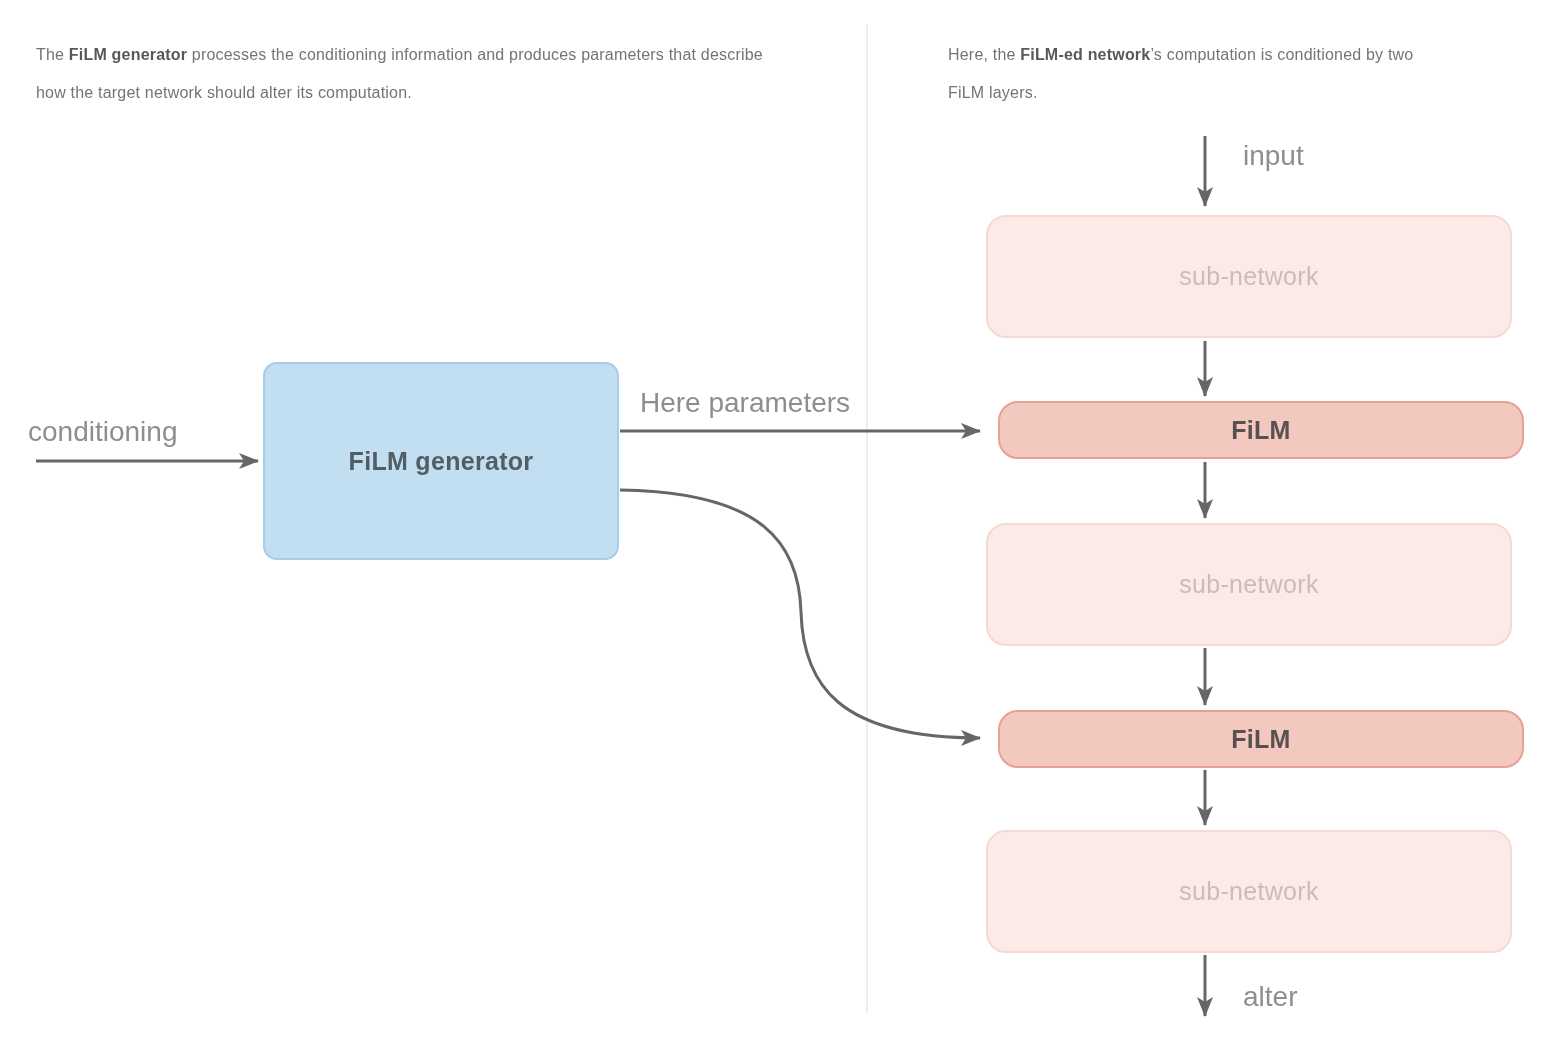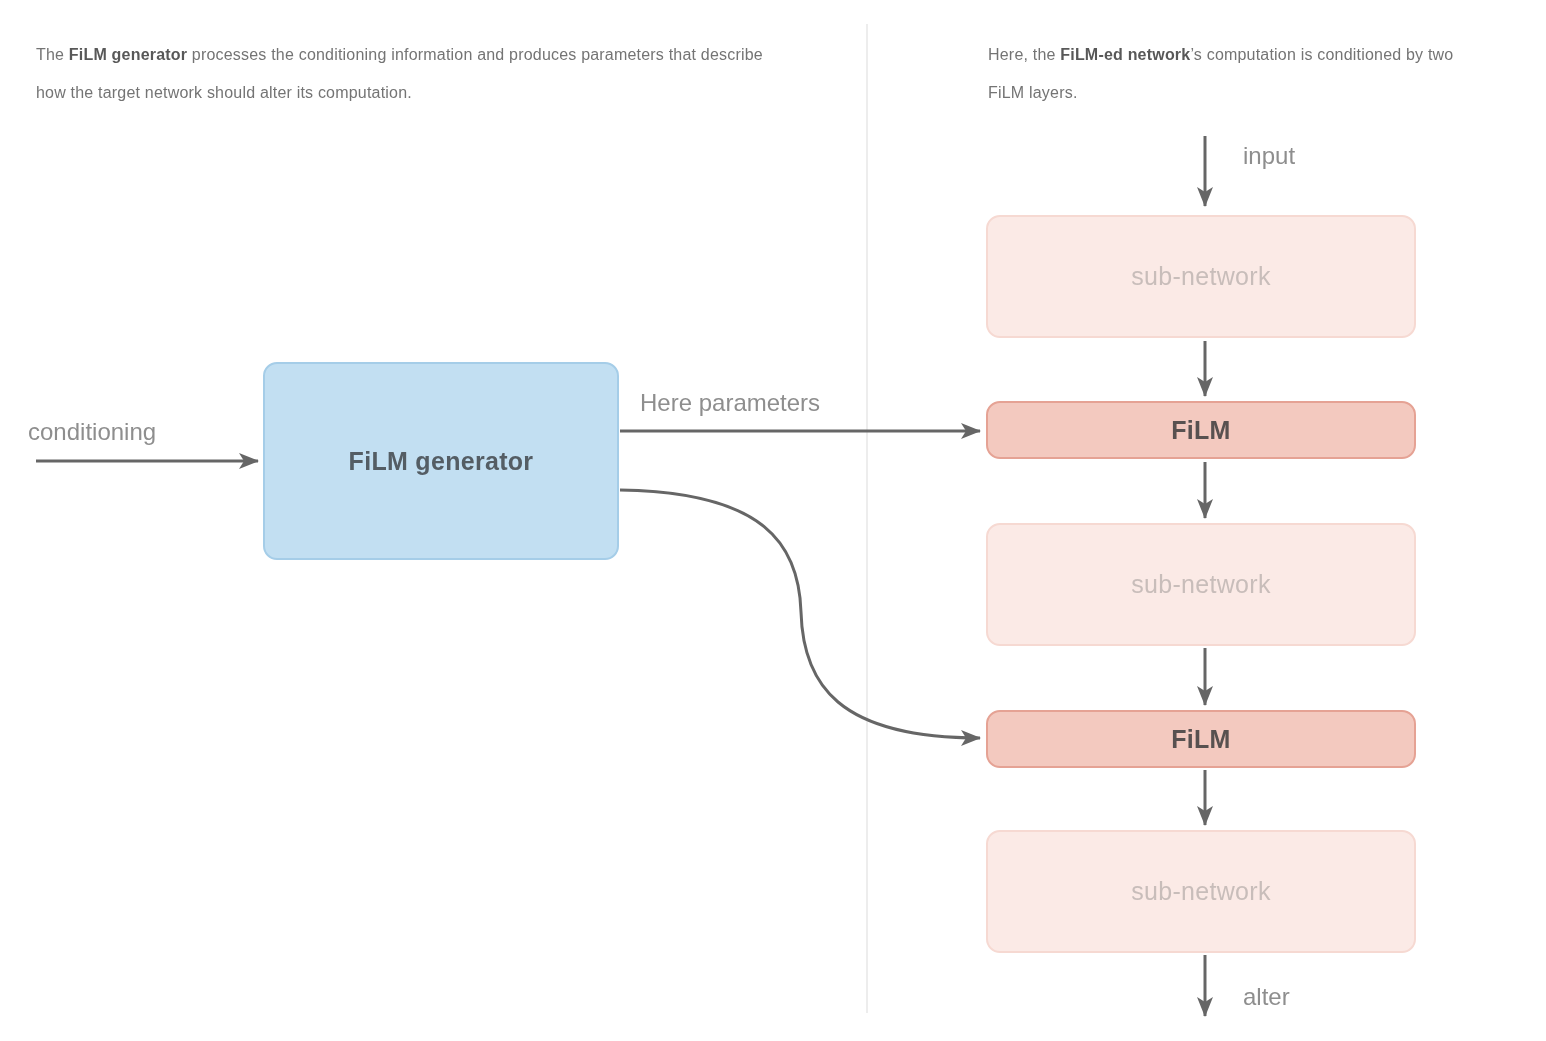--- a/index.html
+++ b/index.html
@@ -6,46 +6,46 @@
   #canvas{
     position:relative;width:1546px;height:1041px;overflow:hidden;background:#ffffff;
     font-family:"Liberation Sans", sans-serif;
   }
   .para{
     position:absolute;top:20px;font-size:16px;line-height:38px;color:#747474;
     letter-spacing:0.2px;
   }
   .para b{color:#585858;font-weight:bold;}
   #para-left{left:36px;width:740px;}
-  #para-right{left:948px;width:500px;margin-left:40px;}
-  .lbl{position:absolute;font-size:24px;color:#8e8e8e;line-height:28px;white-space:nowrap;}
+  #para-right{left:948px;width:500px;}
+  .lbl{position:absolute;font-size:28px;color:#8e8e8e;line-height:28px;white-space:nowrap;}
   #lbl-conditioning{left:28px;top:418px;}
   #lbl-film-params{left:640px;top:389px;}
   #lbl-input{left:1243px;top:142px;}
   #lbl-output{left:1243px;top:983px;}
   #divider{
     position:absolute;left:866px;top:24px;width:2px;height:989px;background:#ededed;
   }
   #generator-box{
     position:absolute;left:263px;top:362px;width:356px;height:198px;
     background:#c2dff2;border:2px solid #a5cde8;border-radius:14px;
     display:flex;align-items:center;justify-content:center;box-sizing:border-box;
     font-size:25px;font-weight:bold;color:#545d64;letter-spacing:0.3px;
   }
   .node{
-    position:absolute;left:986px;width:430px;box-sizing:border-box;border-radius:14px;
+    position:absolute;left:986px;width:526px;box-sizing:border-box;border-radius:20px;
     display:flex;align-items:center;justify-content:center;
     font-size:25px;letter-spacing:0.3px;
   }
   .node-sub{
     height:123px;background:#fbeae6;border:2px solid #f6d9d2;color:#c8bdba;
   }
   .node-film{
     height:58px;background:#f3c9bf;border:2px solid #e5a294;
-    color:#585150;font-weight:bold;
+    color:#585150;font-weight:bold;margin-left:12px;
   }
   #node-sub-1{top:215px;}
   #node-film-1{top:401px;}
   #node-sub-2{top:523px;}
   #node-film-2{top:710px;}
   #node-sub-3{top:830px;}
   #edges{position:absolute;left:0;top:0;pointer-events:none;}
 </style>
 </head>
 <body>

